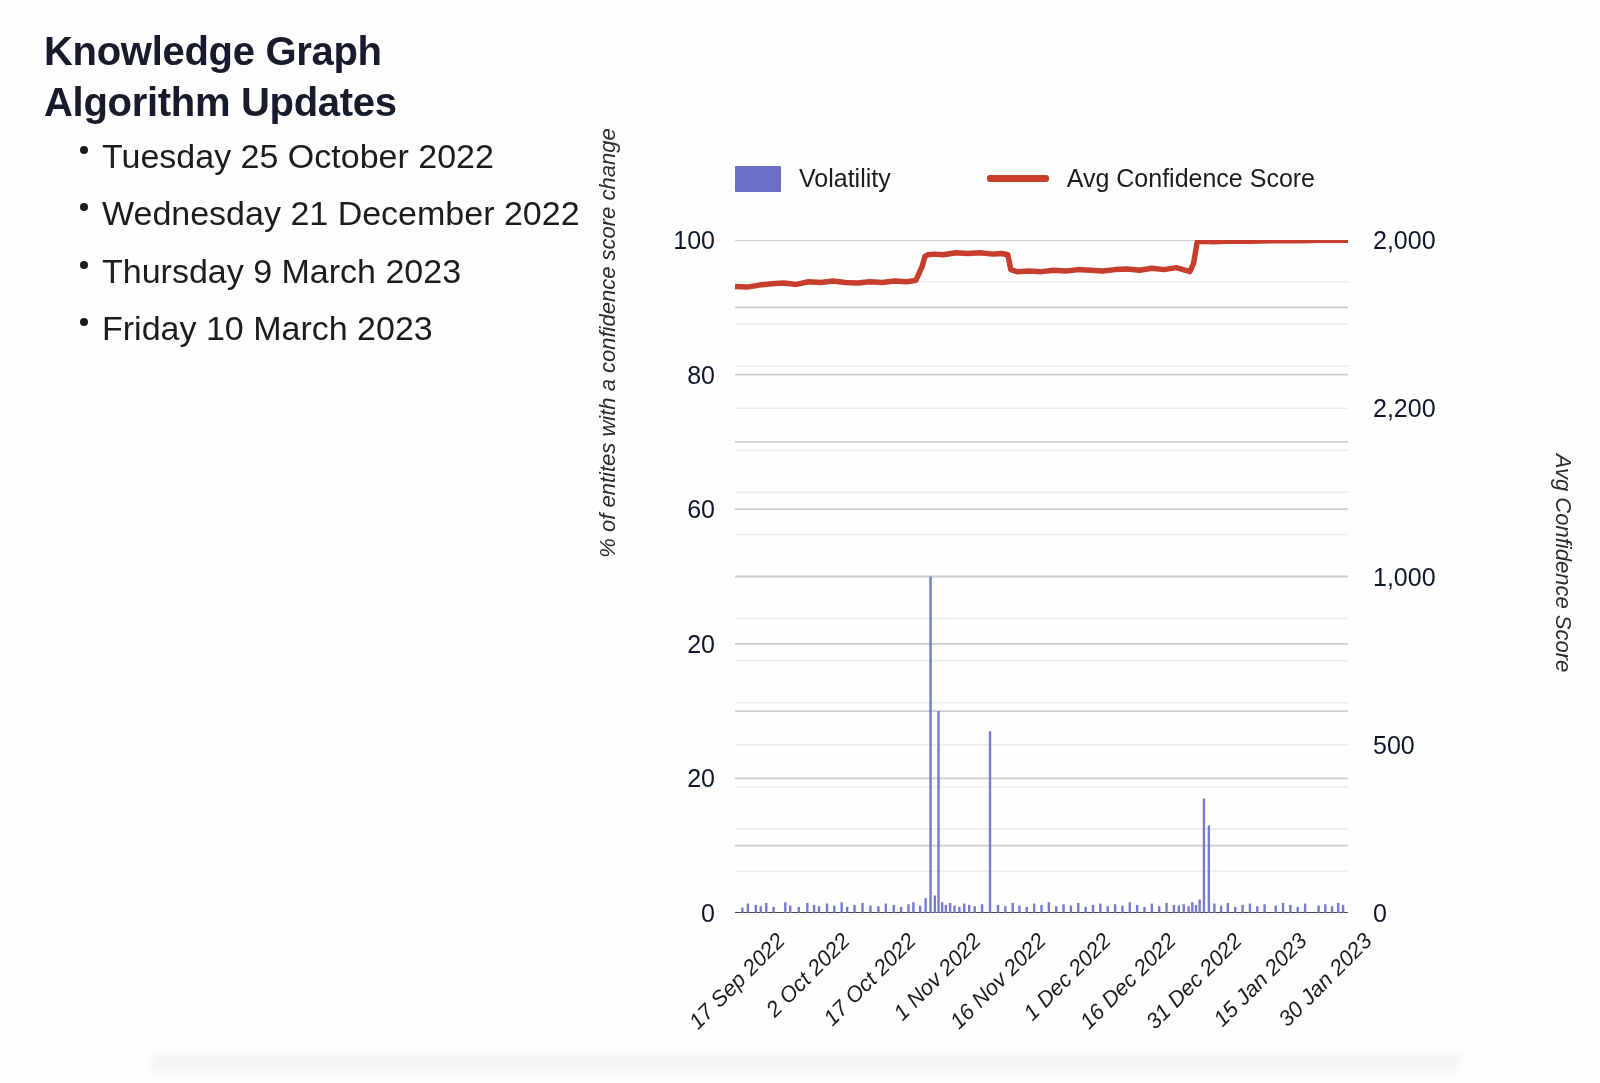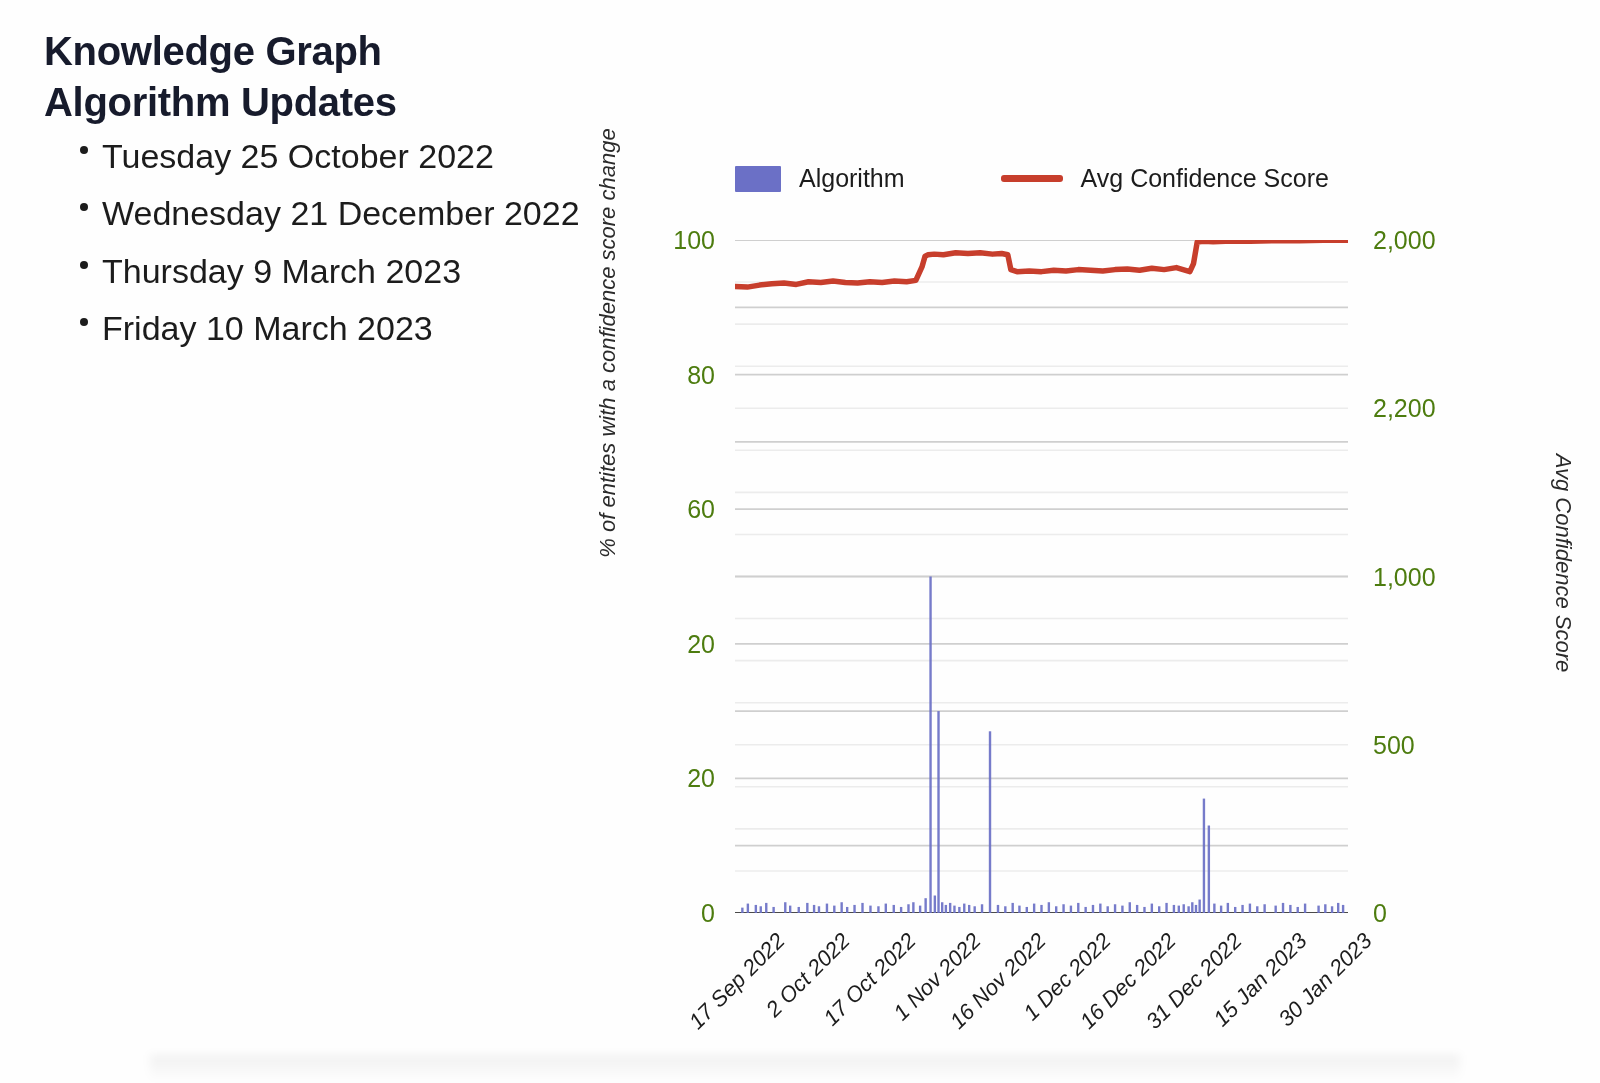--- a/index.html
+++ b/index.html
@@ -151,21 +151,21 @@
     top: 90px;
     width: 613px;
     height: 673px;
   }
   #plot-svg { display: block; }
 
   
   .tick-label {
     position: absolute;
     font-size: 25px;
-    color: #4d7c0f;
+    color: #0f172a;
     white-space: nowrap;
   }
   .tick-left { text-align: right; right: 0; transform: translateY(-50%); }
   .tick-right { text-align: center; left: 0; transform: translateY(-50%); }
   #y-left-ticks {
     position: absolute;
     left: 40px;
     top: 90px;
     width: 100px;
     height: 673px;
@@ -212,21 +212,21 @@
         <li><span>Thursday 9 March 2023</span></li>
         <li><span>Friday 10 March 2023</span></li>
       </ul>
   </div>
 
   <div id="chart-area">
 
     <div id="chart-legend">
       <div class="legend-entry">
         <span class="legend-swatch-bar"></span>
-        <span class="legend-label">Algorithm</span>
+        <span class="legend-label">Volatility</span>
       </div>
       <div class="legend-entry">
         <span class="legend-swatch-line"></span>
         <span class="legend-label">Avg Confidence Score</span>
       </div>
     </div>
 
     <div id="y-left-title">% of entites with a confidence score change</div>
     <div id="y-right-title">Avg Confidence Score</div>
 

